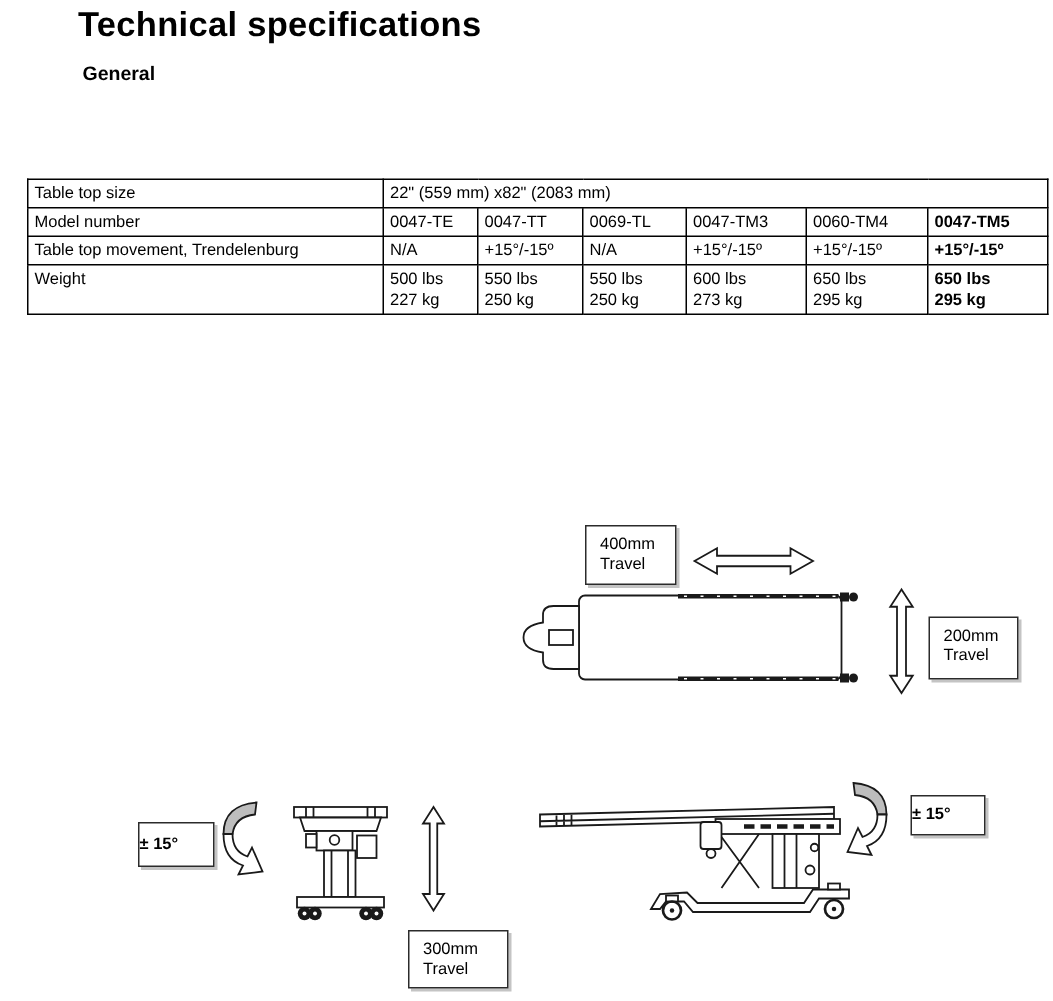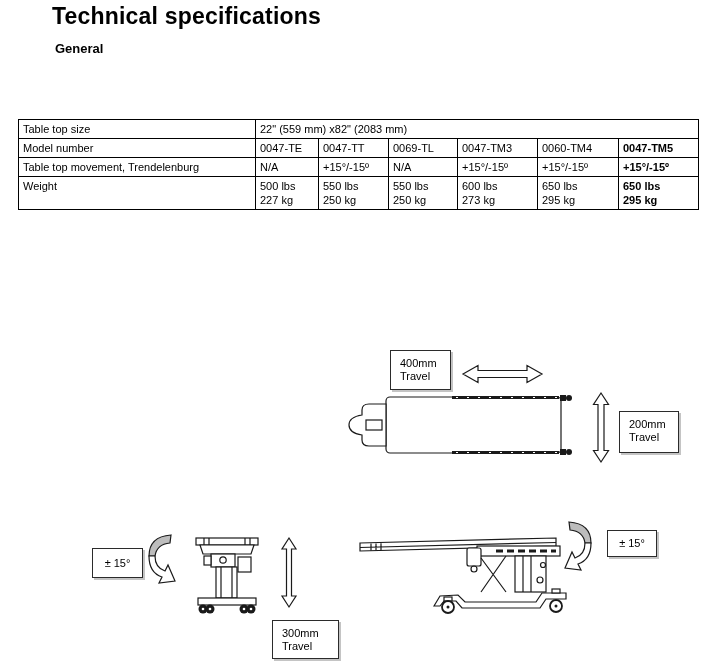--- a/index.html
+++ b/index.html
@@ -33,21 +33,21 @@
   .ln { display:block; }
   .diagram-svg { position:absolute; left:0; top:340px; }
   .lblbox {
     position:absolute; box-sizing:border-box; background:#fff;
     border:1.6px solid #2b2b2b; box-shadow:2px 2px 0 #c4c4c4;
     font-size:11px; line-height:13px; padding:6px 4px 4px 9px;
   }
   .box400 { left:390px; top:350px; width:61px; height:40px; }
   .box200 { left:619px; top:411px; width:60px; height:42px; }
   .box300 { left:272px; top:620px; width:67px; height:39px; }
-  .deg { text-align:center; padding:0; }
+  .deg { padding:0;font-weight:bold; }
   .degL { left:92px;  top:548px; width:51px; height:30px; line-height:28px; }
   .degR { left:607px; top:530px; width:50px; height:27px; line-height:25px; }
 </style>
 </head>
 <body>
 
 <div class="page-title">Technical specifications</div>
 <div class="section-heading">General</div>
 
 <table class="spec">

